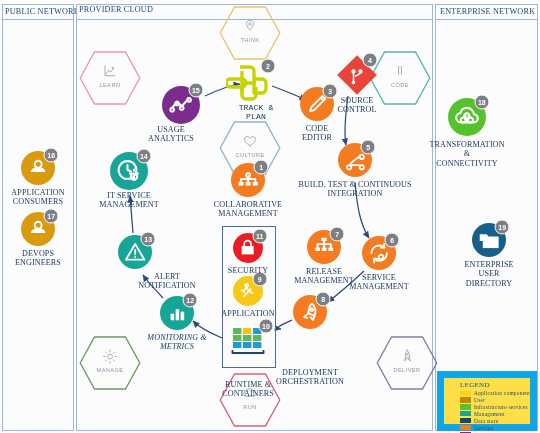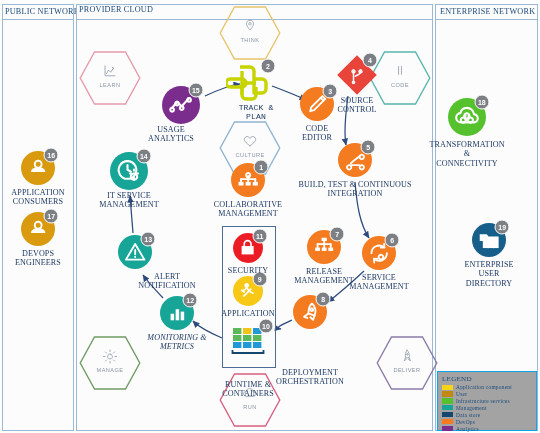--- a/index.html
+++ b/index.html
@@ -45,22 +45,22 @@
     font-family:"Liberation Sans",sans-serif;font-size:5.6px;letter-spacing:.45px;
     color:#8b96a5;white-space:nowrap;
   }
 
   
   .groupbox{position:absolute;border:1px solid #4d6b93;background:rgba(252,252,253,.55);box-sizing:border-box;}
 
   
   #legend{
     position:absolute;box-sizing:border-box;
-    border:1px solid #0ea5e9;background:#a3a3a3;
-    padding:3px 4px 3px 4px;
+    border:7px solid #0ea5e9;background:#fde047;
+    padding:3px 4px 3px 16px;
   }
   #legend .lg-title{
     font-family:"Liberation Serif",serif;font-size:7px;color:#1b4a7a;letter-spacing:.3px;
     margin-bottom:1px;
   }
   .lg-row{display:flex;align-items:center;height:6.4px;margin-bottom:.5px;}
   .lg-sw{width:11px;height:5.2px;margin-right:3px;flex:none;}
   .lg-txt{font-family:"Liberation Serif",serif;font-size:5.4px;color:#1b4a7a;letter-spacing:.25px;white-space:nowrap;}
 </style>
 </head>

